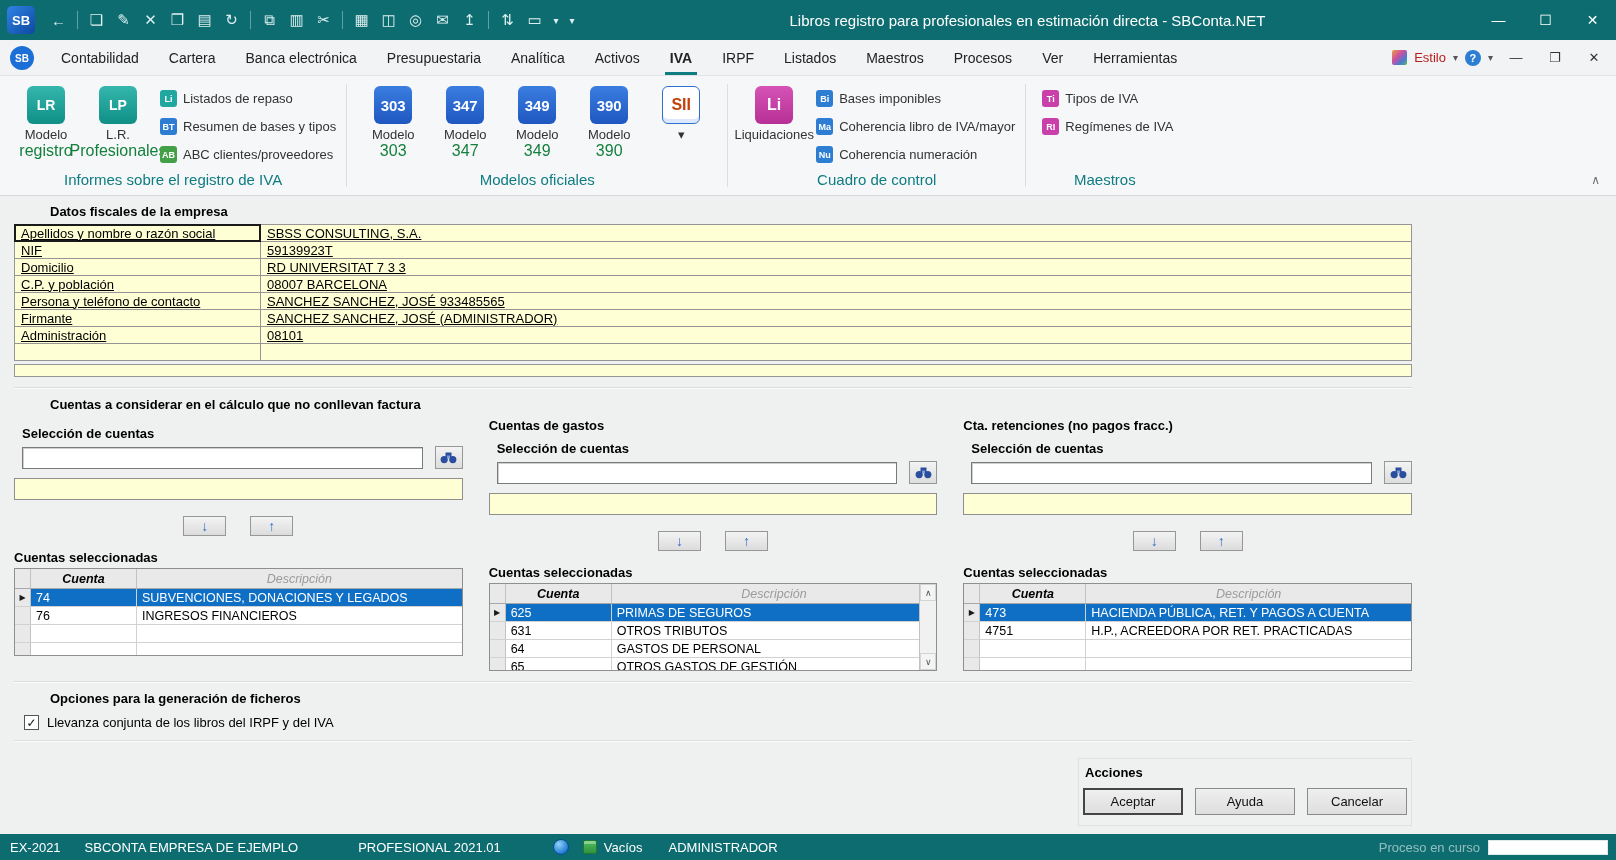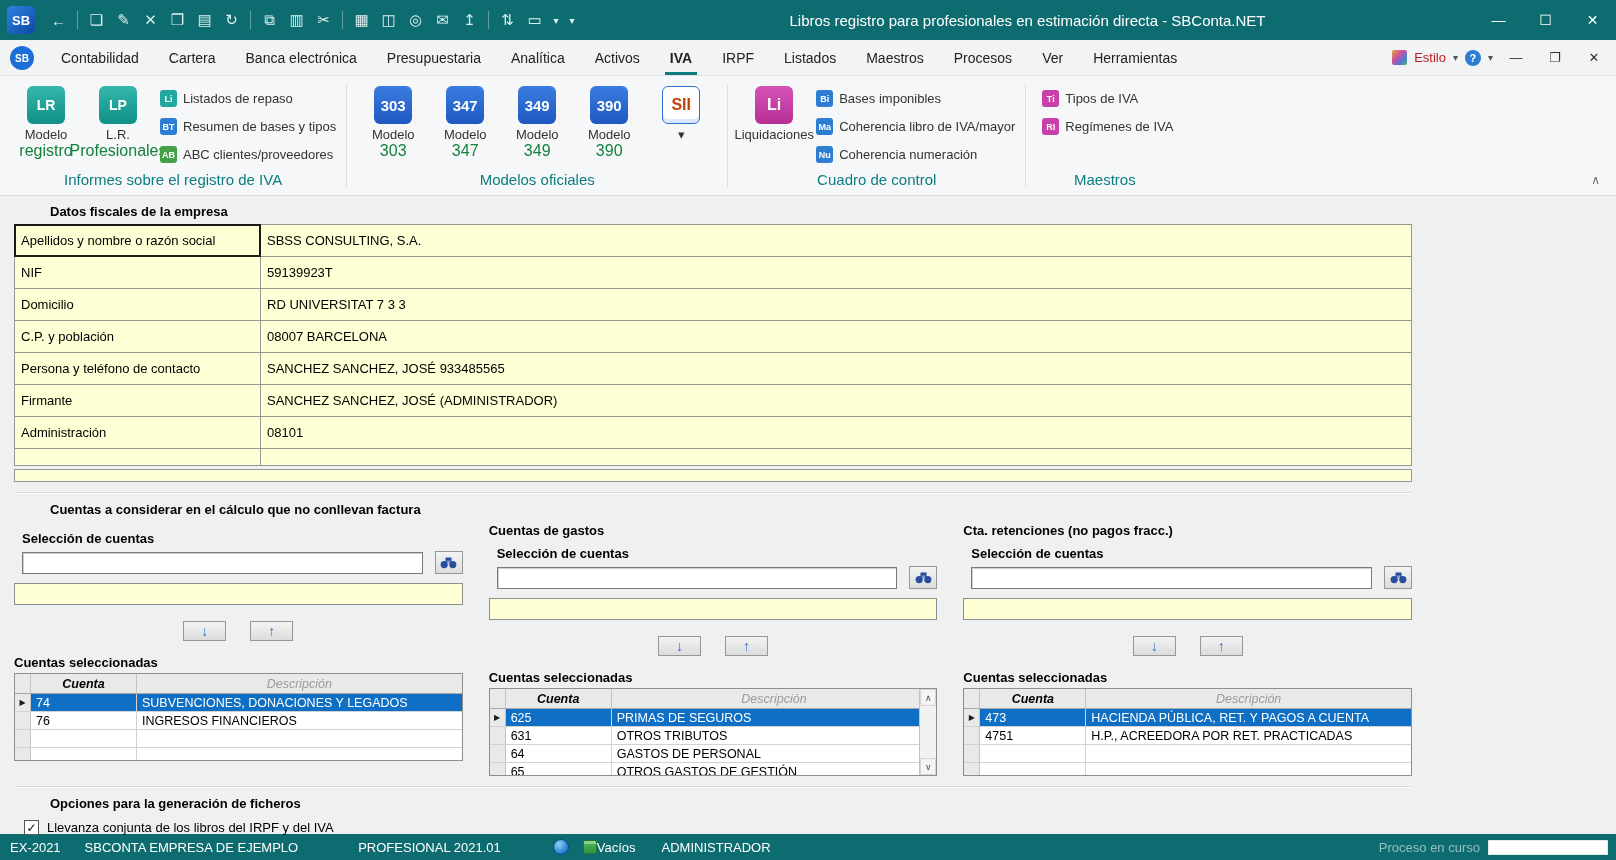--- a/index.html
+++ b/index.html
@@ -58,21 +58,21 @@
             display:flex; align-items:center; justify-content:center; }
   .smicon.teal{background:#1fa7a0} .smicon.blue{background:#2d7dd2} .smicon.green{background:#43a047} .smicon.magenta{background:#c940ab}
   .ribbon-collapse { position:absolute; right:16px; bottom:8px; color:#707070; font-size:12px; }
 
   
   .main { height:638px; padding:8px 14px 0; background:#eff1f1; }
   .content-col { width:1398px; }
   .section-title { font-weight:bold; font-size:13px; color:#000;padding-left:36px; }
 
   table.fiscal { border-collapse:collapse; width:1398px; margin-top:5px; border:1px solid #6e6e6e; }
-  table.fiscal td { border:1px solid #969696; background:#ffffd6; height:17px; padding:8px 6px; font-size:13px; line-height:15px; white-space:nowrap; }
+  table.fiscal td { border:1px solid #969696; background:#ffffd6; height:17px; padding:0 6px; font-size:13px; line-height:15px; white-space:nowrap;text-decoration:underline; }
   table.fiscal td.lab { width:246px; }
   table.fiscal td.focus { border:1px solid #1a1a1a; box-shadow:inset 0 0 0 1px #1a1a1a; }
   .yellow-strip { width:1398px; height:13px; background:#ffffd6; border:1px solid #969696; margin-top:3px; }
 
   .hr { border-top:1px solid #dcdcdc; border-bottom:1px solid #fcfcfc; margin:10px 0 8px; }
 
   .panels { display:flex; gap:26px; margin-top:6px; }
   .panel { flex:1; min-width:0; }
   .panel-title { font-weight:bold; font-size:13px; }
   .sel-label { font-weight:bold; font-size:13px; margin:8px 0 5px 8px; }
@@ -526,17 +526,17 @@
 
   </div>
 </div>
 
 <div class="statusbar">
   <span class="sb-item" style="margin-left:2px">EX-2021</span>
   <span class="sb-item" style="margin-left:24px">SBCONTA EMPRESA DE EJEMPLO</span>
   <span class="sb-item" style="margin-left:60px">PROFESIONAL 2021.01</span>
   <span class="globe-icon" style="margin-left:52px"></span>
   <span class="green-icon" style="margin-left:14px"></span>
-  <span class="sb-item" style="">Vacíos</span>
+  <span class="sb-item" style="margin-left:7px">Vacíos</span>
   <span class="sb-item" style="margin-left:26px">ADMINISTRADOR</span>
   <span class="sb-item process-label" style="margin-left:auto">Proceso en curso</span>
   <span class="progress"></span>
 </div>
 
 </body></html>

